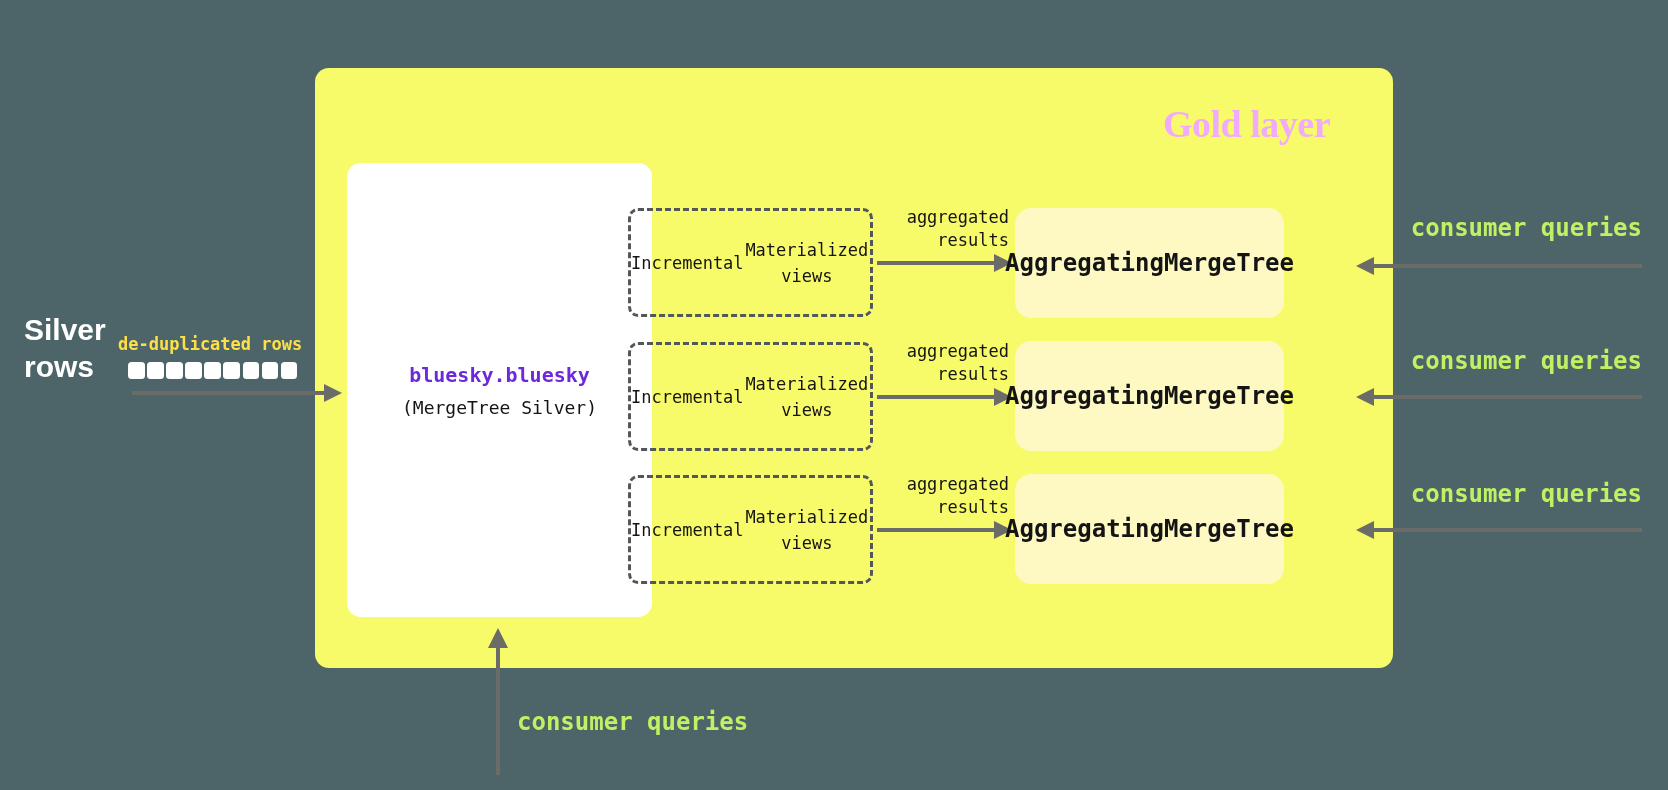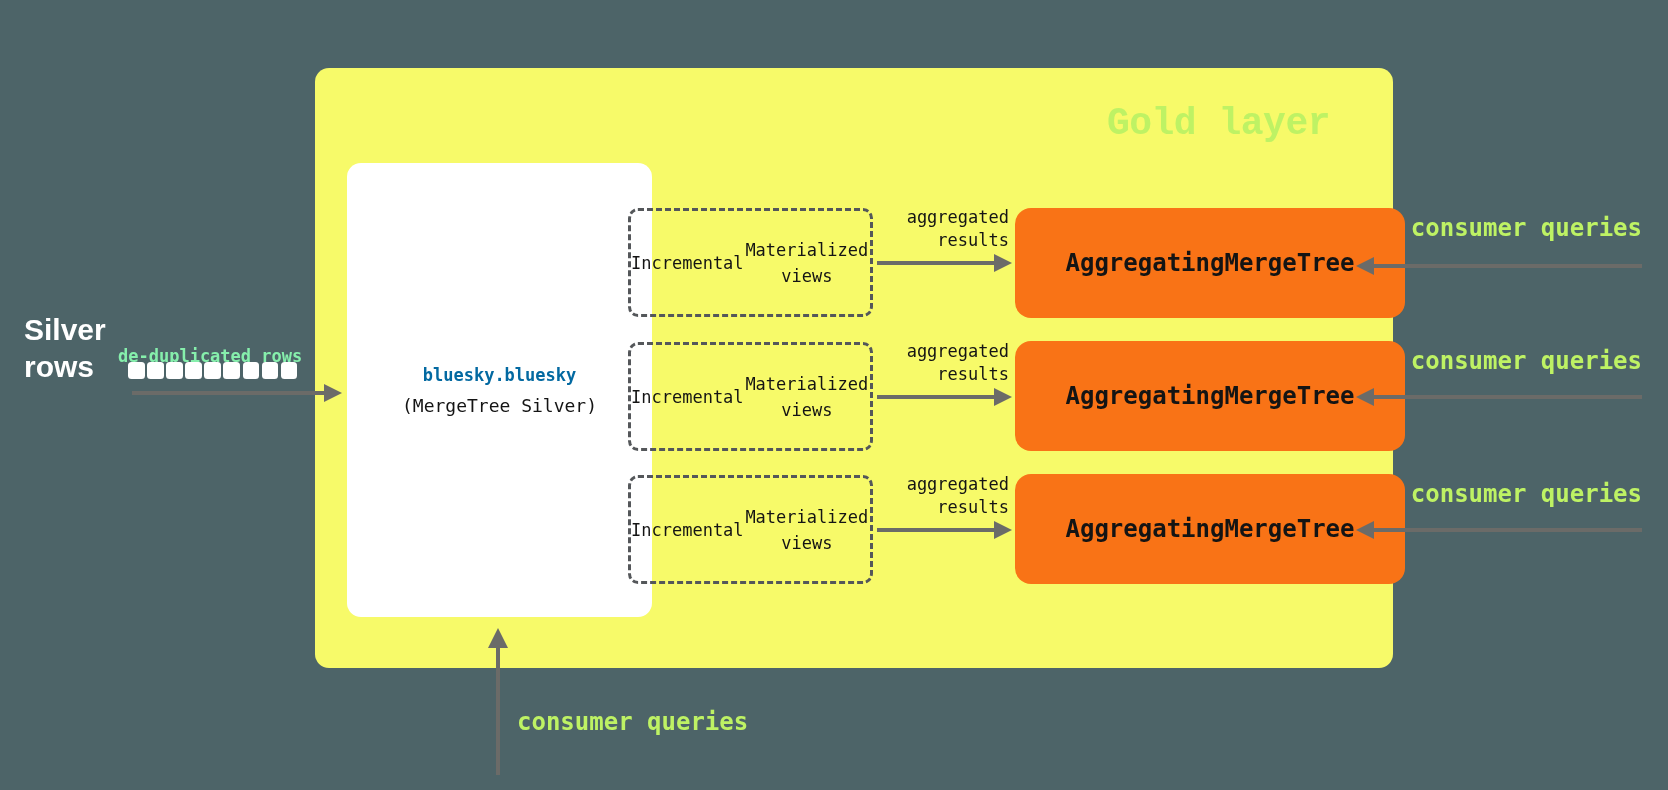--- a/index.html
+++ b/index.html
@@ -8,43 +8,43 @@
     background:var(--bg,#4d6468);
     font-family:"DejaVu Sans Mono", monospace;
   }
   
   .gold-panel{
     position:absolute;left:315px;top:68px;width:1078px;height:600px;
     background:var(--gold,#f7fa69);border-radius:14px;
   }
   .gold-title{
     position:absolute;top:102px;right:338px;
-    font-family:Liberation Mono, monospace;font-weight:bold;
-    font-size:38px;color:#bef264;letter-spacing:-0.5px;
+    font-family:Liberation Serif, serif;font-weight:bold;
+    font-size:38px;color:#f0abfc;letter-spacing:-0.5px;
   }
   
   .main-box{
     position:absolute;left:347px;top:163px;width:305px;height:454px;
     background:#ffffff;border-radius:14px;
     display:flex;flex-direction:column;align-items:center;justify-content:center;gap:10px;
   }
-  .main-name{font-size:17px;font-weight:bold;color:#0369a1;}
+  .main-name{font-size:20px;font-weight:bold;color:#6d28d9;}
   .main-sub{font-size:18px;color:#141414;}
   
   .mv-box{
     position:absolute;left:628px;width:245px;height:109px;box-sizing:border-box;
     border:3px dashed var(--dash,#54575a);border-radius:10px;background:transparent;
     display:flex;flex-direction:row;align-items:center;justify-content:center;
     text-align:center;font-size:17px;line-height:26px;color:#141414;
   }
   .mv-1{top:208px;} .mv-2{top:342px;} .mv-3{top:475px;}
   
   .agg-box{
-    position:absolute;left:1015px;width:390px;height:110px;
-    background:#f97316;border-radius:16px;
+    position:absolute;left:1015px;width:269px;height:110px;
+    background:#fef9c3;border-radius:16px;
     display:flex;align-items:center;justify-content:center;
     font-size:24px;font-weight:bold;color:#141414;
   }
   .agg-1{top:208px;} .agg-2{top:341px;} .agg-3{top:474px;}
   
   .agg-label{
     position:absolute;left:877px;width:132px;text-align:right;
     font-size:17px;line-height:23px;color:#141414;
   }
   .al-1{top:206px;} .al-2{top:340px;} .al-3{top:473px;}
@@ -59,21 +59,21 @@
     border-right:18px solid var(--arrow,#6b6b68);}
   .head-up{position:absolute;width:0;height:0;
     border-left:10px solid transparent;border-right:10px solid transparent;
     border-bottom:20px solid var(--arrow,#6b6b68);}
   
   .silver-title{
     position:absolute;left:24px;top:311px;
     font-family:"Liberation Sans", sans-serif;font-weight:bold;
     font-size:30px;line-height:37px;color:#ffffff;
   }
-  .dedup-label{position:absolute;left:118px;top:334px;font-size:17px;font-weight:bold;color:#86efac;margin-top:12px;}
+  .dedup-label{position:absolute;left:118px;top:334px;font-size:17px;font-weight:bold;color:#fde047;}
   .dedup-squares{position:absolute;left:128px;top:362px;display:flex;gap:2.6px;}
   .sq{width:16.5px;height:16.5px;background:#ffffff;border-radius:3.5px;}
   
   .consumer-label{
     position:absolute;font-size:24px;font-weight:bold;color:#bef264;white-space:nowrap;
   }
   .cr{right:26px;text-align:right;}
   .cr-1{top:214px;} .cr-2{top:347px;} .cr-3{top:480px;}
   .cb{left:517px;top:708px;}
 </style>

